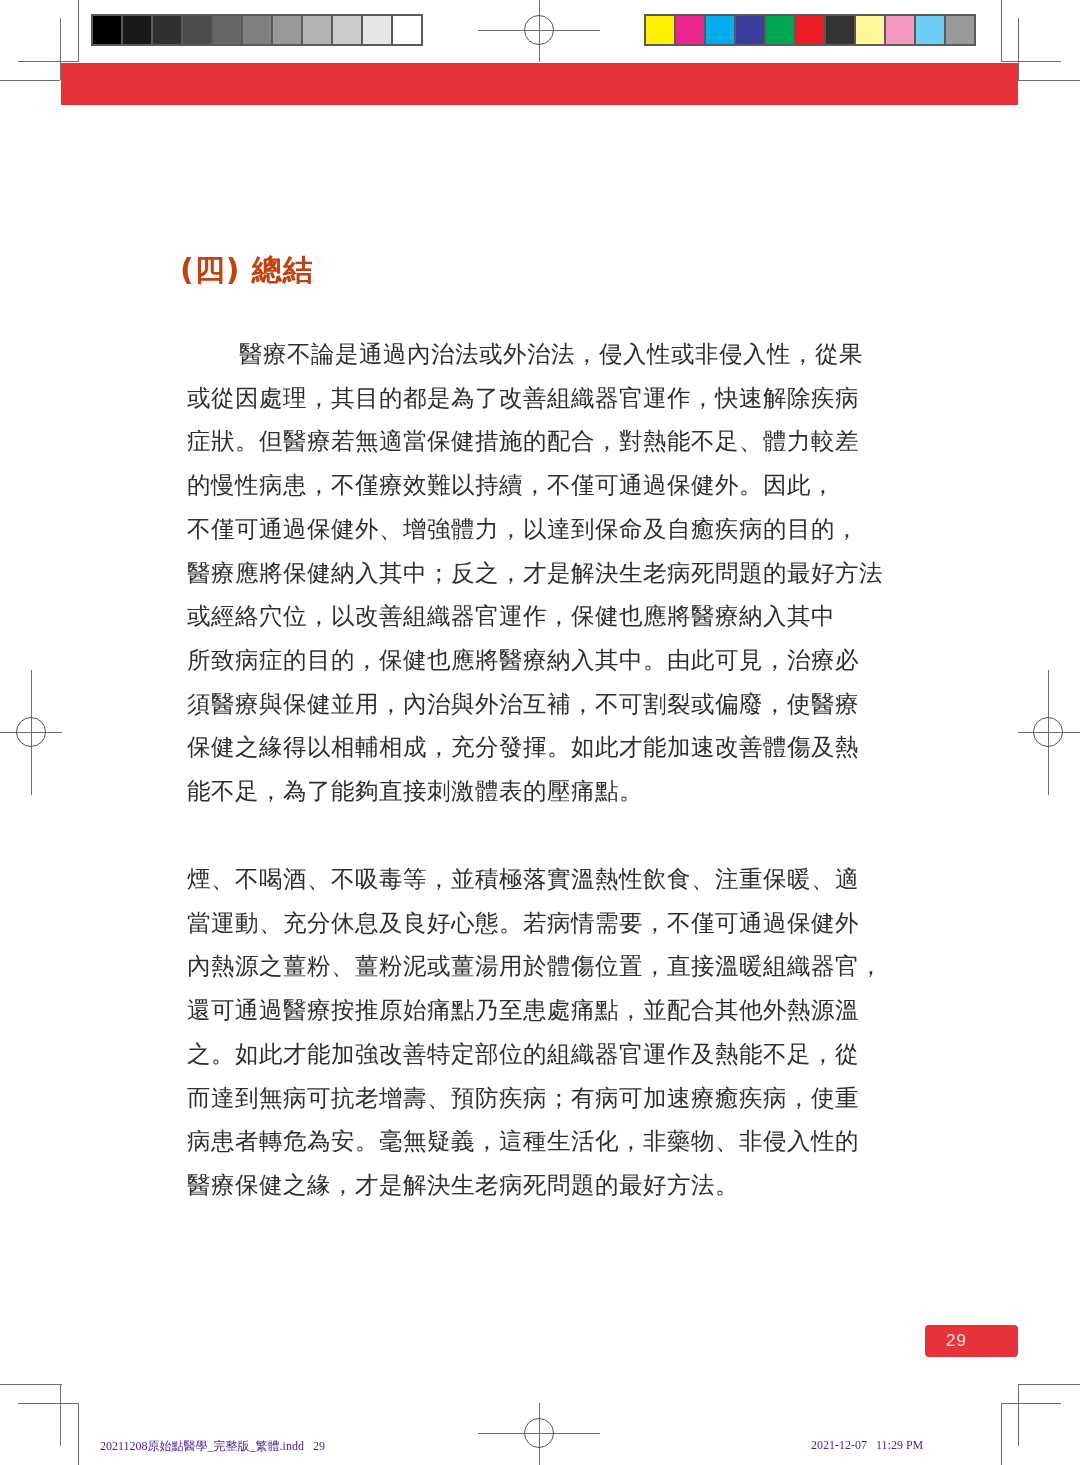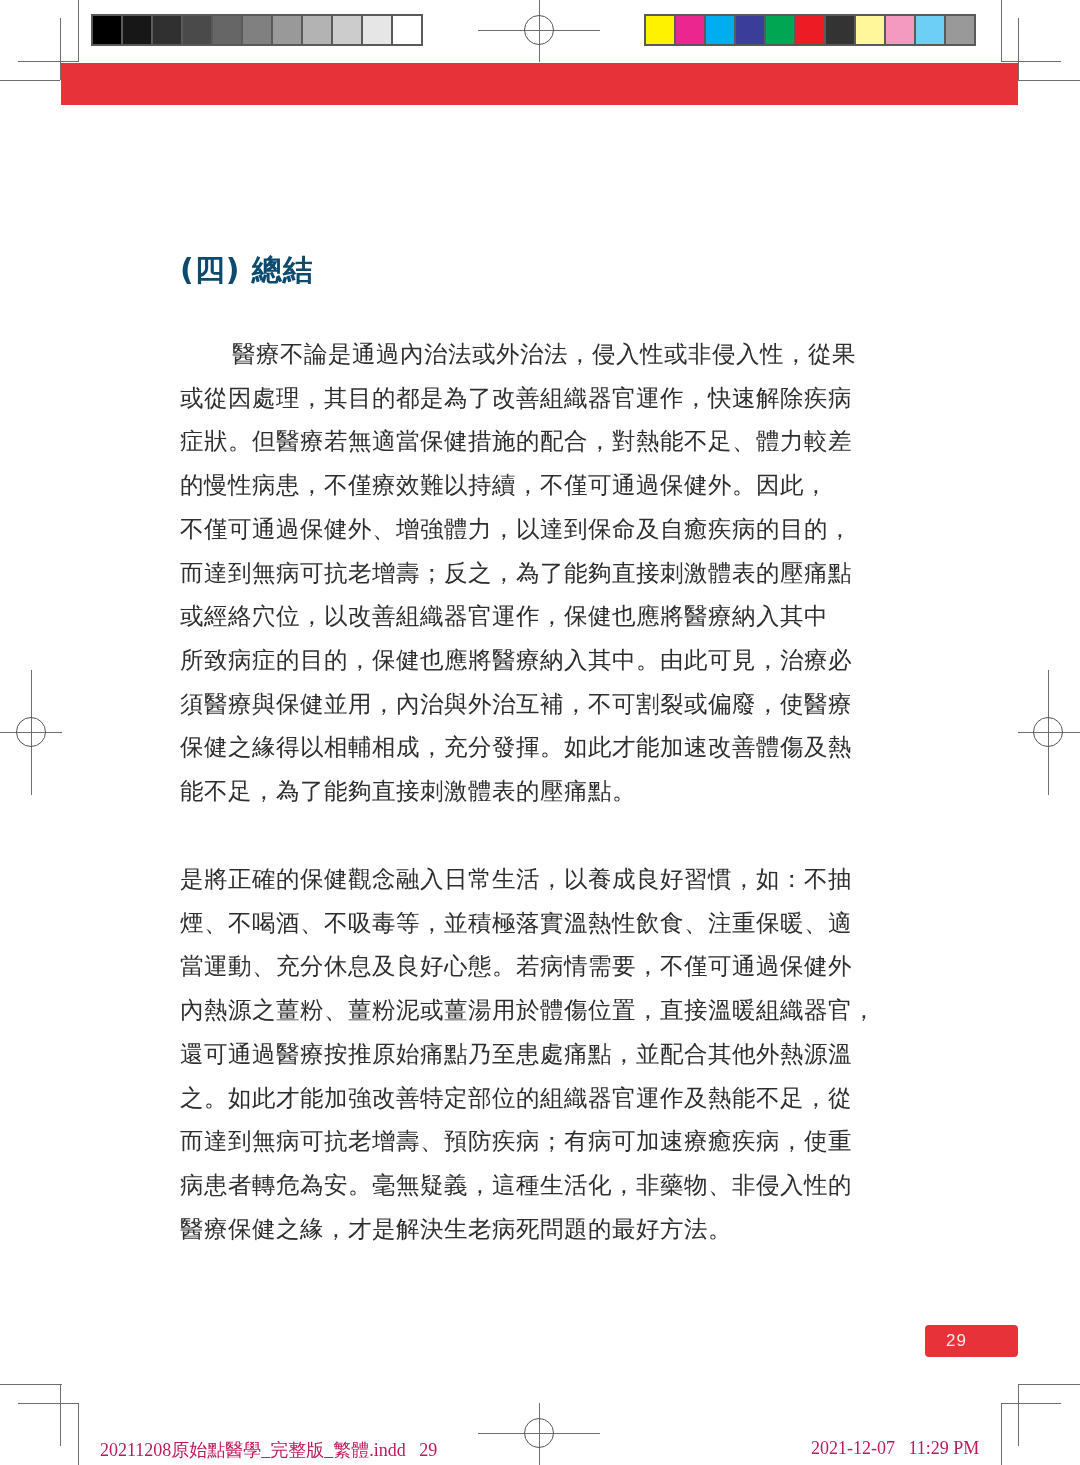--- a/index.html
+++ b/index.html
@@ -15,42 +15,42 @@
     
     .colorbar { position: absolute; top: 14px; height: 32px; display: flex; border: 2px solid #5a5a5a; box-sizing: border-box; background: #5a5a5a; gap: 2px; }
     .swatch { width: 28px; height: 28px; }
 
     .reg-circle { position: absolute; width: 30px; height: 30px; border: 1px solid #555; border-radius: 50%; box-sizing: border-box; }
 
     .red-band { position: absolute; left: 61px; top: 63px; width: 957px; height: 42px; background: #e8323a; }
 
     .section-title {
       position: absolute; left: 180px; top: 250px;
-      font-size: 30px; font-weight: bold; color: #0c4a6e; letter-spacing: 1px;
+      font-size: 30px; font-weight: bold; color: #c2410c; letter-spacing: 1px;
     }
 
     .body-text {
       position: absolute; left: 180px; width: 722px;
       font-size: 23.5px; line-height: 43.7px; color: #2e2e2e;
       text-align: justify; letter-spacing: 0.5px;
     }
-    .line { display: block; white-space: nowrap; }
+    .line { display: block; white-space: nowrap; margin-left: 7px; }
     .indent { padding-left: 52px; }
 
     .page-badge {
       position: absolute; left: 925px; top: 1325px; width: 93px; height: 32px;
       background: #e8323a; border-radius: 4px; color: #ffe7e7;
       font-size: 17px; font-family: "Liberation Sans", sans-serif;
       display: flex; align-items: center; padding-left: 21px; box-sizing: border-box;
       letter-spacing: 1px;
     }
 
     .slug {
       position: absolute; top: 1438px; font-family: "Liberation Serif", serif;
-      font-size: 18px; color: #be185d;
+      font-size: 12px; color: #4c1d95;
     }
   </style>
 </head>
 <body>
 
 <div>
   <div class="line-v" style="left:78px; top:0; height:62px;"></div>
   <div class="line-v" style="left:60px; top:18px; height:62px;"></div>
   <div class="line-h" style="left:18px; top:61px; width:60px;"></div>
   <div class="line-h" style="left:0; top:80px; width:60px;"></div>
@@ -109,30 +109,29 @@
 </div>
 
 <div class="section-title">(四) 總結</div>
 
 <div class="body-text" style="top:333px;">
   <span class="line indent">醫療不論是通過內治法或外治法，侵入性或非侵入性，從果</span>
   <span class="line">或從因處理，其目的都是為了改善組織器官運作，快速解除疾病</span>
   <span class="line">症狀。但醫療若無適當保健措施的配合，對熱能不足、體力較差</span>
   <span class="line">的慢性病患，不僅療效難以持續，不僅可通過保健外。因此，</span>
   <span class="line">不僅可通過保健外、增強體力，以達到保命及自癒疾病的目的，</span>
-  <span class="line">而達到無病可抗老增壽；反之，為了能夠直接刺激體表的壓痛點</span>
+  <span class="line">醫療應將保健納入其中；反之，才是解決生老病死問題的最好方法</span>
   <span class="line">或經絡穴位，以改善組織器官運作，保健也應將醫療納入其中</span>
   <span class="line">所致病症的目的，保健也應將醫療納入其中。由此可見，治療必</span>
   <span class="line">須醫療與保健並用，內治與外治互補，不可割裂或偏廢，使醫療</span>
   <span class="line">保健之緣得以相輔相成，充分發揮。如此才能加速改善體傷及熱</span>
   <span class="line">能不足，為了能夠直接刺激體表的壓痛點。</span>
 </div>
 
 <div class="body-text" style="top:858px;">
-  <span class="line">是將正確的保健觀念融入日常生活，以養成良好習慣，如：不抽</span>
   <span class="line">煙、不喝酒、不吸毒等，並積極落實溫熱性飲食、注重保暖、適</span>
   <span class="line">當運動、充分休息及良好心態。若病情需要，不僅可通過保健外</span>
   <span class="line">內熱源之薑粉、薑粉泥或薑湯用於體傷位置，直接溫暖組織器官，</span>
   <span class="line">還可通過醫療按推原始痛點乃至患處痛點，並配合其他外熱源溫</span>
   <span class="line">之。如此才能加強改善特定部位的組織器官運作及熱能不足，從</span>
   <span class="line">而達到無病可抗老增壽、預防疾病；有病可加速療癒疾病，使重</span>
   <span class="line">病患者轉危為安。毫無疑義，這種生活化，非藥物、非侵入性的</span>
   <span class="line">醫療保健之緣，才是解決生老病死問題的最好方法。</span>
 </div>
 

